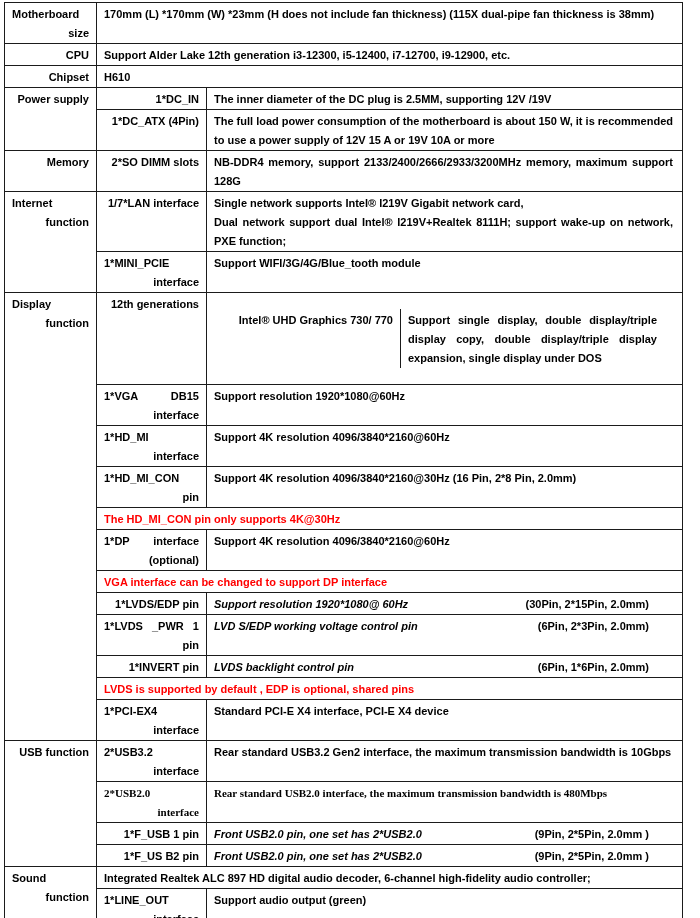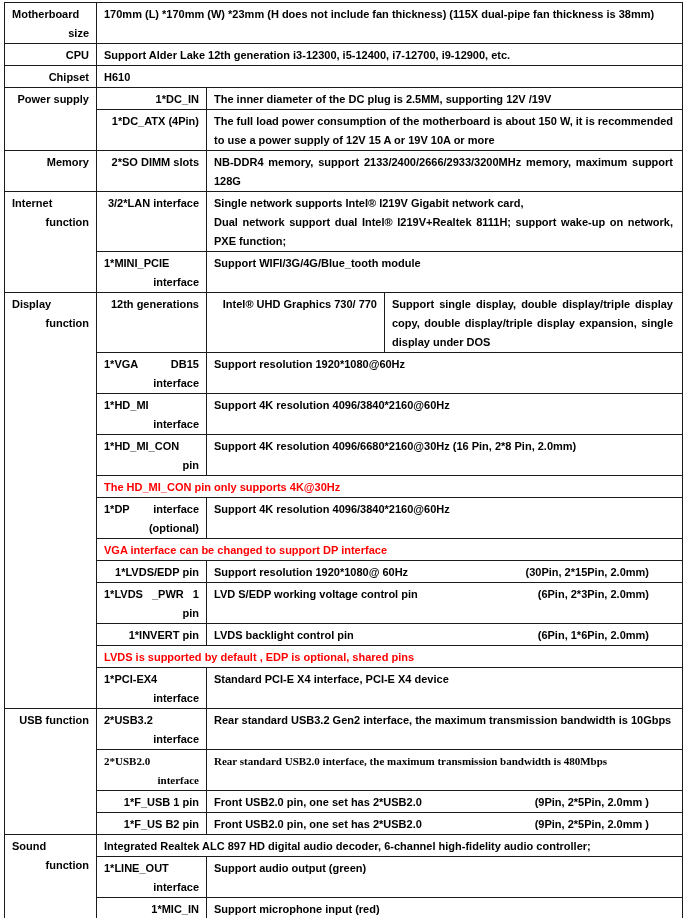--- a/index.html
+++ b/index.html
@@ -25,26 +25,26 @@
   col.c3 { width: 476px; }
   td {
     border: 1.5px solid #1b1b1b;
     vertical-align: top;
     padding: 2px 7px 0 7px;
     line-height: 19px;
     overflow: hidden;
     word-wrap: break-word;
   }
   td.desc { padding-right: 9px; }
-  td.split-td { padding: 0; }
+  td.split-td { padding: 16px; }
   .lbl-line { text-align: right; }
   .lbl-line:not(:last-child) { text-align: justify; text-align-last: justify; }
   .para { text-align: justify; }
   .flexline { display: flex; justify-content: space-between; align-items: flex-start; }
-  .desc-text { text-align: center; }
+  .desc-text { text-align: center; font-style: italic; }
   .pin-spec { margin-right: 24px; white-space: nowrap; text-align: right; }
   .split-wrap { display: flex; align-items: stretch; height: 100%; }
   .split-left {
     width: 178px;
     box-sizing: border-box;
     border-right: 1.5px solid #1b1b1b;
     padding: 2px 7px 0 7px;
     flex: none;
   }
   .split-right { flex: 1; padding: 2px 9px 0 7px; }
@@ -114,21 +114,21 @@
           <td class="desc">
             <div class="para">NB-DDR4 memory, support 2133/2400/2666/2933/3200MHz memory, maximum support 128G</div>
           </td>
         </tr>
         <tr style="height: 59px;">
           <td class="cat" rowspan="2">
             <div class="lbl-line">Internet</div>
             <div class="lbl-line">function</div>
           </td>
           <td class="lbl">
-            <div class="lbl-line">3/2*LAN interface</div>
+            <div class="lbl-line">1/7*LAN interface</div>
           </td>
           <td class="desc">
             <div class="para">Single network supports Intel® I219V Gigabit network card,</div>
             <div class="para">Dual network support dual Intel® I219V+Realtek 8111H; support wake-up on network, PXE function;</div>
           </td>
         </tr>
         <tr style="height: 35px;">
           <td class="lbl">
             <div class="lbl-line">1*MINI_PCIE</div>
             <div class="lbl-line">interface</div>
@@ -173,21 +173,21 @@
           <td class="desc">
             <div class="para">Support 4K resolution 4096/3840*2160@60Hz</div>
           </td>
         </tr>
         <tr style="height: 38px;">
           <td class="lbl">
             <div class="lbl-line">1*HD_MI_CON</div>
             <div class="lbl-line">pin</div>
           </td>
           <td class="desc">
-            <div class="para">Support 4K resolution 4096/6680*2160@30Hz (16 Pin, 2*8 Pin, 2.0mm)</div>
+            <div class="para">Support 4K resolution 4096/3840*2160@30Hz (16 Pin, 2*8 Pin, 2.0mm)</div>
           </td>
         </tr>
         <tr style="height: 20px;">
           <td class="desc" colspan="2" style="color: rgb(255, 0, 0);">
             <div class="para">The HD_MI_CON pin only supports 4K@30Hz</div>
           </td>
         </tr>
         <tr style="height: 40px;">
           <td class="lbl">
             <div class="lbl-line">1*DP interface</div>

